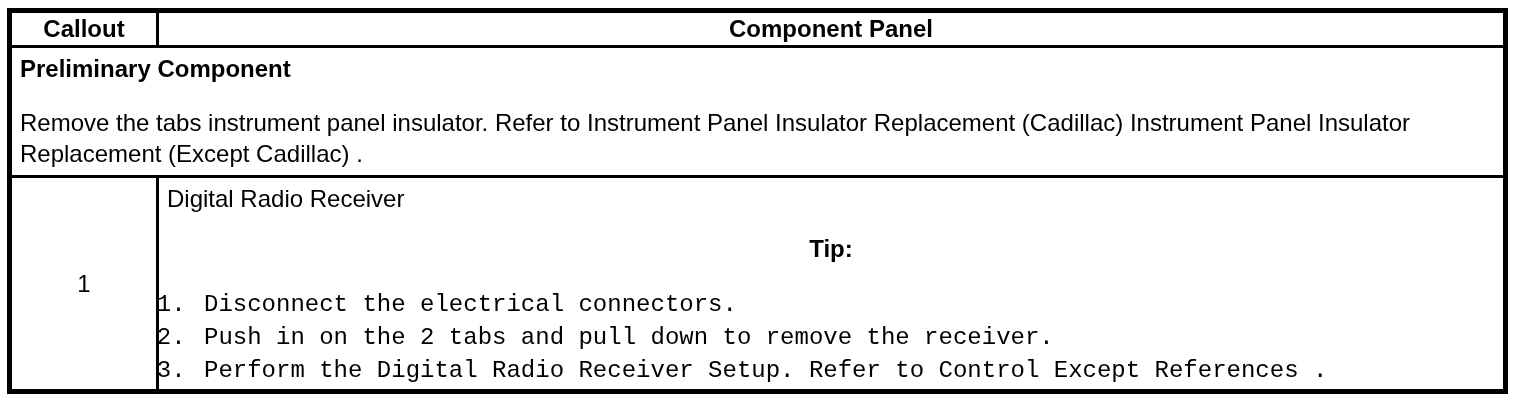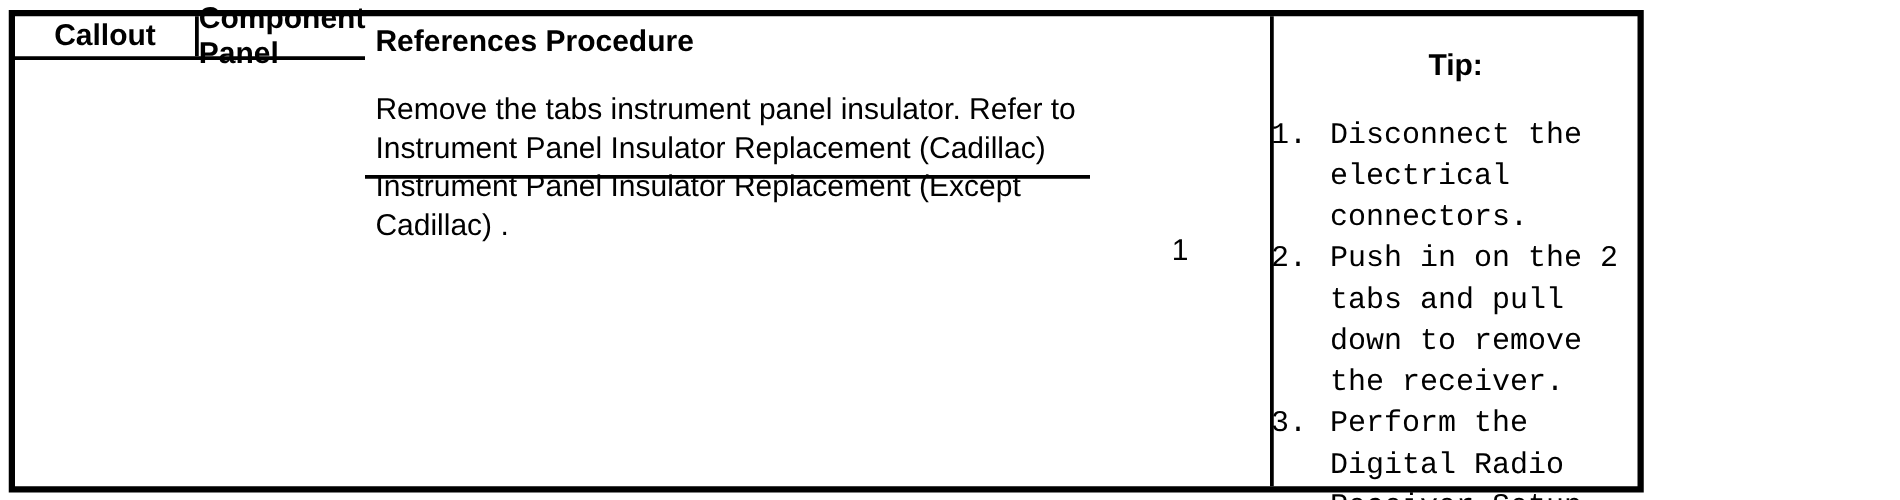--- a/index.html
+++ b/index.html
@@ -11,24 +11,25 @@
   }
   .page {
     position: relative;
     width: 1520px; height: 400px;
     background: #ffffff;
     overflow: hidden;
   }
   .doc-table {
     position: absolute;
     left: 7px; top: 8px;
-    width: 1308px; height: 386px;
+    width: 1501px; height: 386px;
     border: 5px solid #000000;
     background: #ffffff;
     display: flex;
+    flex-direction: column;
   }
   .row { display: flex; flex-direction: row; }
   .header-row {
     height: 35px;
     border-bottom: 3px solid #000000;
     font-weight: bold;
     font-size: 24px;
   }
   .callout-col {
     width: 147px;
@@ -96,28 +97,29 @@
 <div class="page">
   <div class="doc-table">
 
     <div class="row header-row">
       <div class="callout-col">Callout</div>
       <div class="comp-col">Component Panel</div>
     </div>
 
     <div class="row prelim-row">
       <div class="prelim-cell">
-        <div class="prelim-title">References Procedure</div>
+        <div class="prelim-title">Preliminary Component</div>
         <div class="prelim-body">Remove the tabs instrument panel insulator. Refer to Instrument Panel Insulator Replacement (Cadillac) Instrument Panel Insulator Replacement (Except Cadillac) .</div>
       </div>
     </div>
 
     <div class="row item-row">
       <div class="callout-col item-callout-cell">1</div>
       <div class="item-content-cell">
+        <div class="component-name">Digital Radio Receiver</div>
         <div class="tip-label">Tip:</div>
         <ol class="steps">
           <li>Disconnect the electrical connectors.</li>
           <li>Push in on the 2 tabs and pull down to remove the receiver.</li>
           <li>Perform the Digital Radio Receiver Setup. Refer to Control Except References .</li>
         </ol>
       </div>
     </div>
 
   </div>

